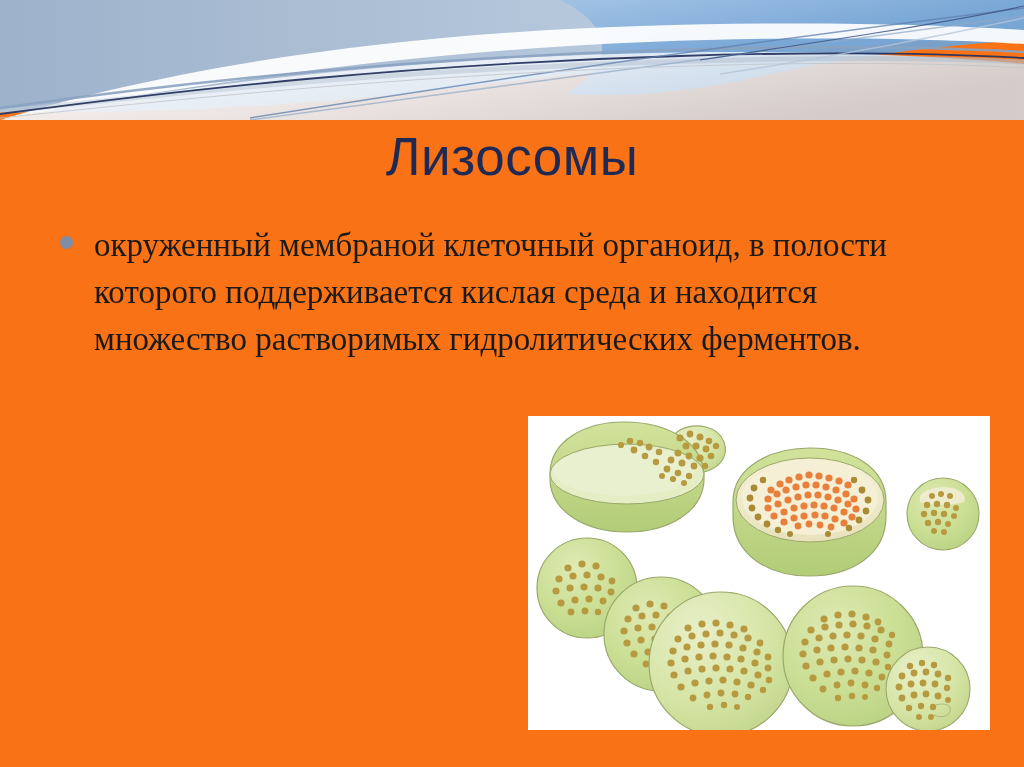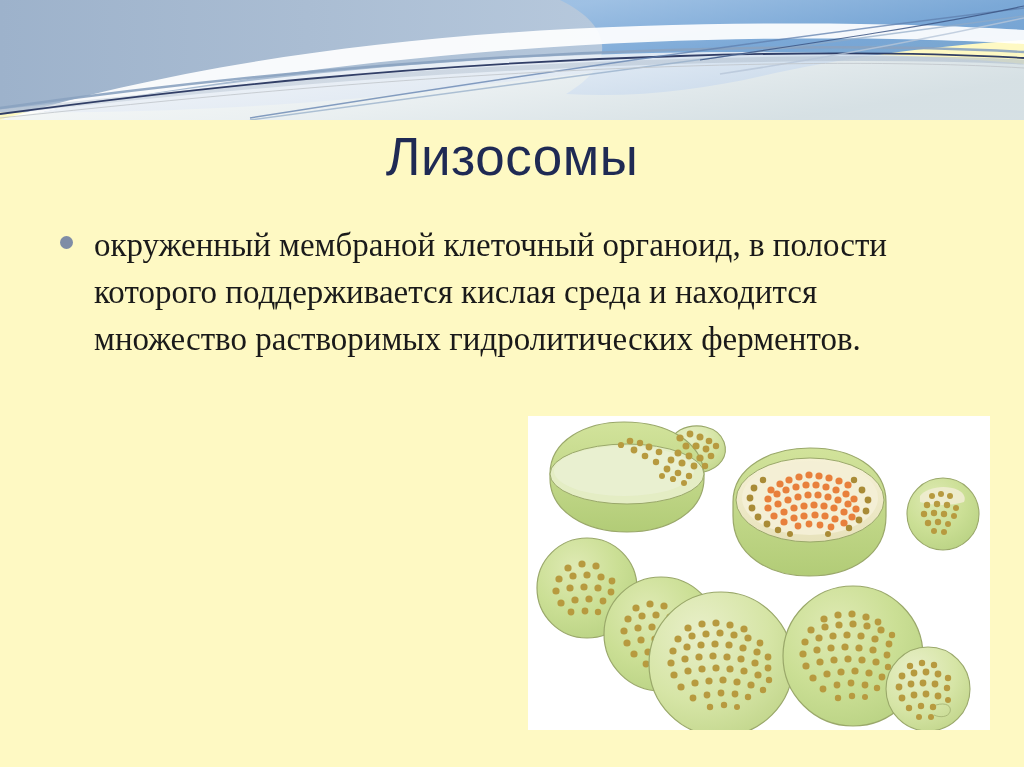--- a/index.html
+++ b/index.html
@@ -94,21 +94,21 @@
     height: 314px;
     background: #ffffff;
   }
   #illustration-frame svg {
     display: block;
   }
 </style>
 </head>
 <body>
 
-<div id="slide" style="background: #fef9c3;">
+<div id="slide" style="background: #f97316;">
 
   <div id="header-decoration">
     <svg width="1024" height="120" viewBox="0 0 1024 120" xmlns="http://www.w3.org/2000/svg">
       <defs>
         <linearGradient id="gradBandTop" x1="0" y1="0" x2="1" y2="0">
           <stop offset="0%" stop-color="#9db2cb"></stop>
           <stop offset="30%" stop-color="#aabdd3"></stop>
           <stop offset="58%" stop-color="#b6c8dc"></stop>
           <stop offset="100%" stop-color="#c6d4e3"></stop>
         </linearGradient>

